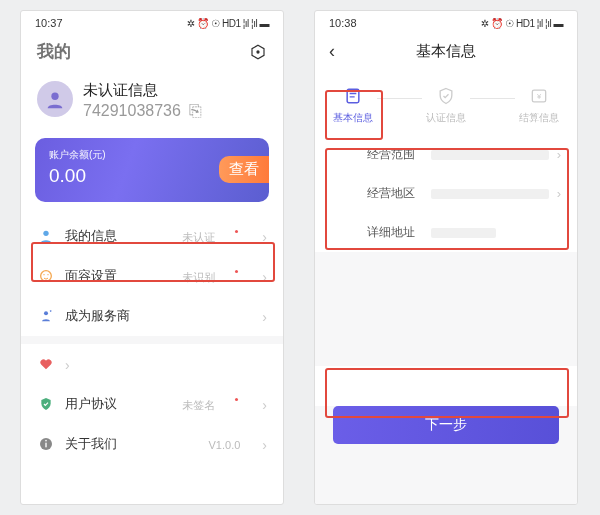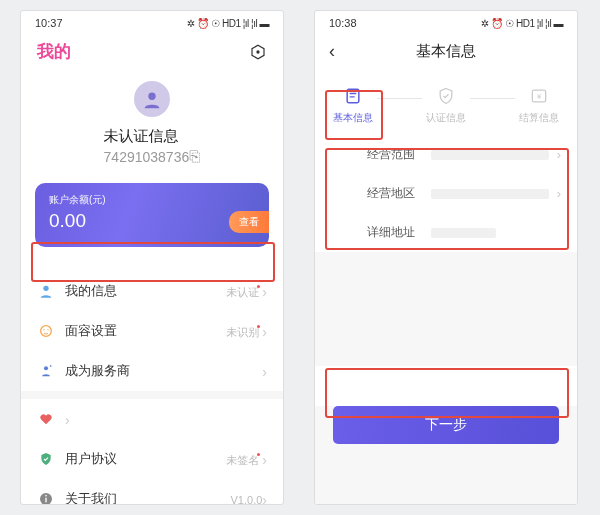--- a/index.html
+++ b/index.html
@@ -3,35 +3,35 @@
   <meta charset="utf-8">
   <style>
     * { margin: 0; padding: 0; box-sizing: border-box; }
     body { background: #eeeff0; font-family: -apple-system, "PingFang SC", sans-serif; display: flex; gap: 30px; padding: 10px 20px; }
     .phone { width: 264px; height: 495px; background: #fff; border-radius: 3px; border: 1px solid #ddd; overflow: hidden; display: flex; flex-direction: column; }
     .status-bar { display: flex; justify-content: space-between; align-items: center; padding: 6px 14px 3px; font-size: 11px; color: #333; }
     .status-icons { letter-spacing: -0.5px; font-size: 10px; }
     
     
     .s1-header { display: flex; justify-content: space-between; align-items: center; padding: 8px 16px; }
-    .s1-title { font-size: 17px; font-weight: 600; color: #ec4899; }
+    .s1-title { font-size: 17px; font-weight: 600; color: #737373; }
     .hex-icon { width: 18px; height: 18px; }
-    .profile-row { display: flex; align-items: center; padding: 10px 16px; gap: 10px; flex-direction: column; }
+    .profile-row { display: flex; align-items: flex-start; padding: 10px 16px; gap: 10px; }
     .avatar { width: 36px; height: 36px; border-radius: 50%; background: #d0cae8; display: flex; align-items: center; justify-content: center; }
     .profile-info { display: flex; flex-direction: column; gap: 2px; }
     .profile-name { font-size: 15px; color: #222; font-weight: 500; }
-    .profile-id { font-size: 14px; color: #999; display: flex; align-items: center; gap: 0; }
-    .balance-card { margin: 8px 14px 24px; height: 64px; border-radius: 10px; background: linear-gradient(110deg, #6b5ee0 0%, #7a6ff0 40%, #5b5ed0 100%); padding: 10px 14px; position: relative; color: #fff; }
+    .profile-id { font-size: 16px; color: #999; display: flex; align-items: center; gap: 8px; }
+    .balance-card { margin: 8px 14px 14px; height: 64px; border-radius: 10px; background: linear-gradient(110deg, #6b5ee0 0%, #7a6ff0 40%, #5b5ed0 100%); padding: 10px 14px; position: relative; color: #fff; }
     .balance-label { font-size: 10px; opacity: 0.95; }
     .balance-amount { font-size: 19px; font-weight: 500; margin-top: 3px; }
-    .view-btn { position: absolute; right: 0; top: 28px; background: linear-gradient(90deg, #ff9a5a, #ff7a3a); color: #fff; font-size: 10px; padding: 4px 10px; border-radius: 10px 0 0 10px; font-family: Liberation Serif, serif; }
+    .view-btn { position: absolute; right: 0; top: 18px; background: linear-gradient(90deg, #ff9a5a, #ff7a3a); color: #fff; font-size: 15px; padding: 4px 10px; border-radius: 10px 0 0 10px; font-family: Liberation Serif, serif; }
     .list-item { display: flex; align-items: flex-end; padding: 11px 16px; font-size: 13px; position: relative; }
     .li-icon { width: 18px; height: 18px; margin-right: 10px; display: flex; align-items: center; justify-content: center; }
     .li-label { flex: 1; color: #333; }
-    .li-right { font-size: 11px; color: #bbb; display: flex; align-items: center; gap: 0; }
+    .li-right { font-size: 11px; color: #bbb; display: flex; align-items: center; gap: 22px; }
     .chev { color: #ccc; font-size: 14px; }
     .gap-grey { height: 8px; background: #f6f6f7; }
     .dot { width: 3px; height: 3px; background: #e55; border-radius: 50%; display: inline-block; position: relative; top: -6px; left: -2px; }
     .highlight-red { position: absolute; border: 2px solid #e2483d; border-radius: 3px; pointer-events: none; }
     .hl-myinfo { top: 210px; left: 10px; width: 244px; height: 40px; }
     
     
     .s2-header { display: flex; align-items: center; justify-content: center; padding: 10px 14px; position: relative; }
     .back-arrow { position: absolute; left: 14px; font-size: 18px; color: #333; }
     .s2-title { font-size: 15px; font-weight: 500; color: #222; }

